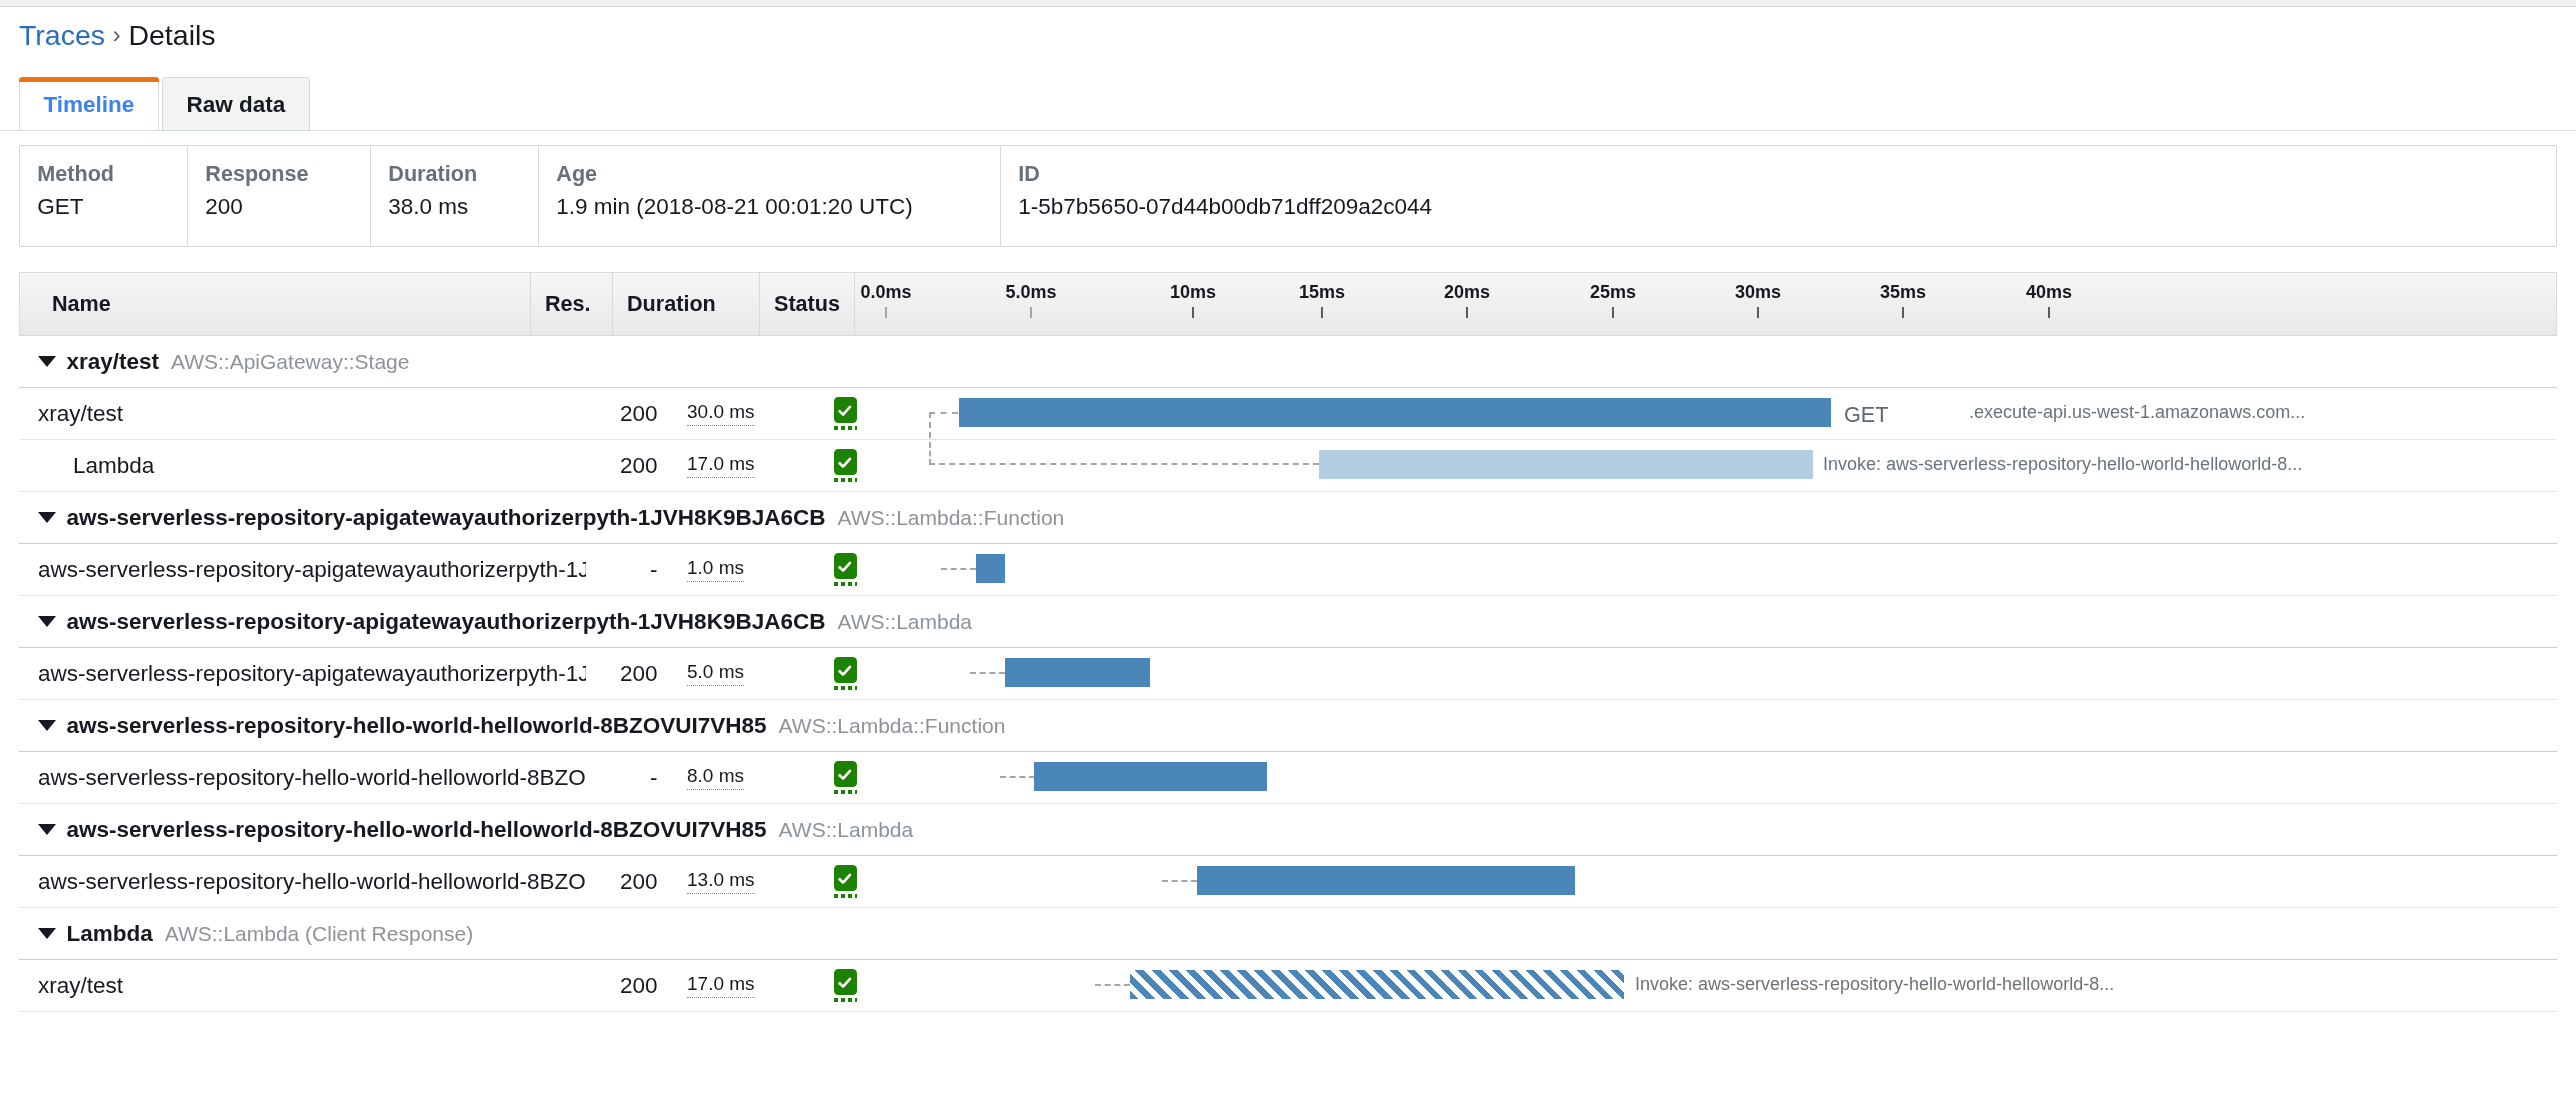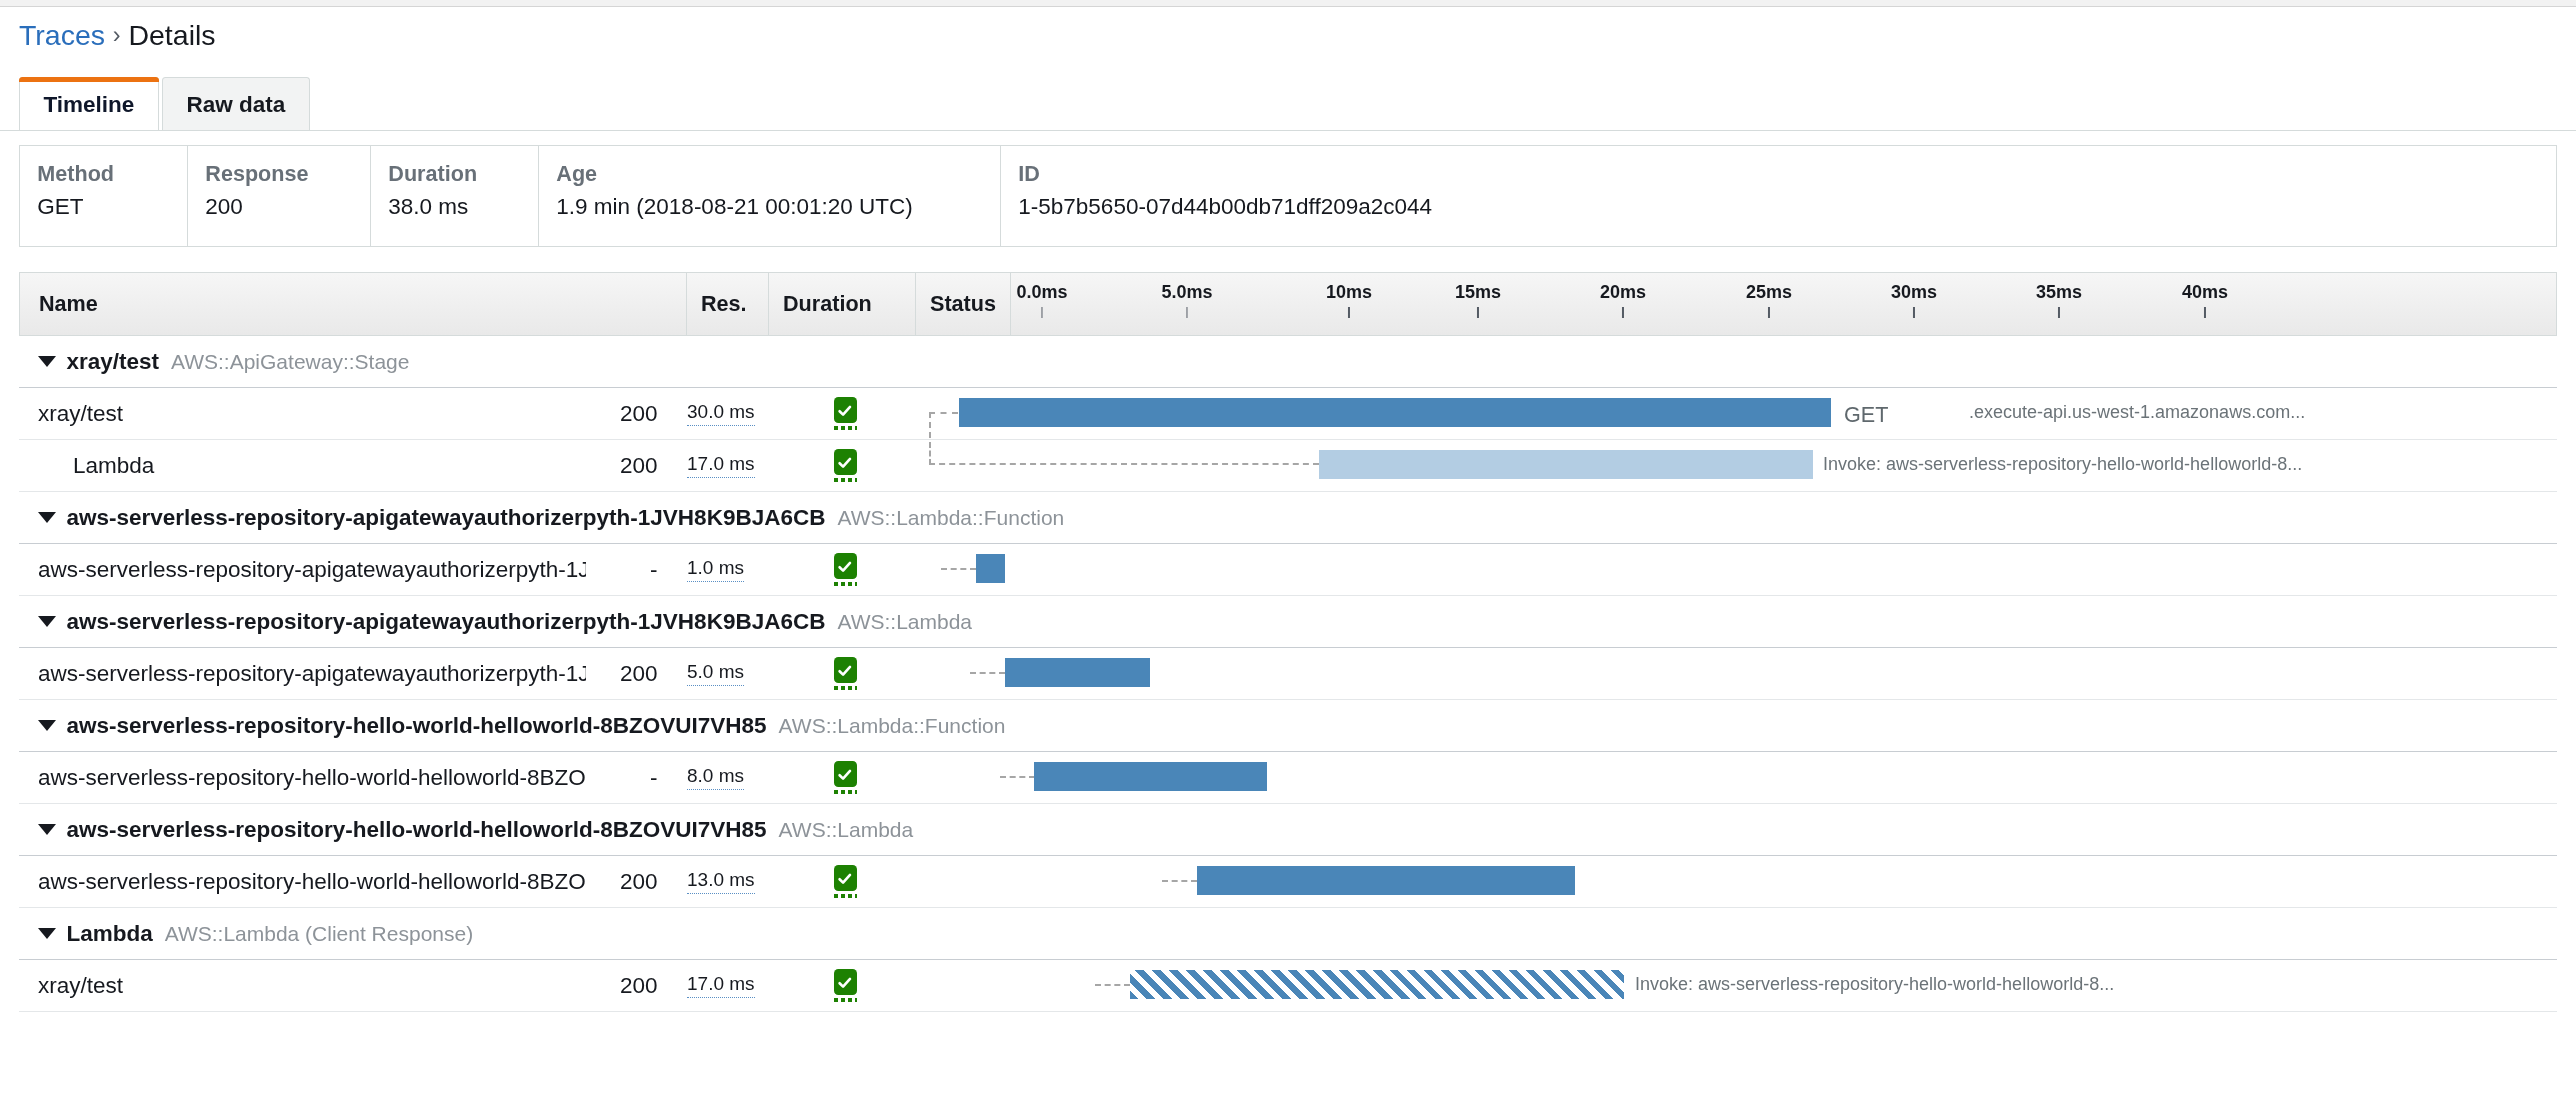--- a/index.html
+++ b/index.html
@@ -20,21 +20,21 @@
   .breadcrumb .crumb-link { color: #2a6ebb; cursor: pointer; }
   .breadcrumb .crumb-sep { color: #545b64; font-size: 23.4px; margin: 0 7.8px; position: relative; top: -1.7px; }
   .breadcrumb .crumb-current { color: #16191f; }
 
   
   .tabs { position: absolute; top: 77px; left: 19px; display: flex; align-items: flex-end; height: 54px; }
   .tab { position: relative; height: 54px; display: flex; align-items: center; padding: 0 23.4px;
          font-size: 22.5px; font-weight: bold; color: #16191f;
          border: 0.9px solid #d5dbdb; border-bottom: none;
          border-radius: 3.5px 3.5px 0 0; background: #f2f3f3; cursor: pointer; }
-  .tab.active { background: #ffffff; color: #0f172a; }
+  .tab.active { background: #ffffff; color: #3b82f6; }
   .tab.active::before { content: ""; position: absolute; left: -0.9px; right: -0.9px; top: -0.9px; height: 5.2px;
                         background: #ec7211; border-radius: 3.5px 3.5px 0 0; }
   .tab + .tab { margin-left: 3.5px; }
   .tabs-underline { position: absolute; top: 130px; left: 0; width: 2576px; height: 0.9px; background: #d5dbdb; }
 
   
   .info-table { position: absolute; top: 145px; left: 19px; width: 2538px; height: 102px;
                 border: 0.9px solid #d5dbdb; display: flex; background: #fff; }
   .info-cell { padding: 12px 17.3px 0 17.3px; border-right: 0.9px solid #d5dbdb; }
   .info-cell:last-child { border-right: none; }
@@ -46,21 +46,21 @@
   .info-label { font-size: 21.6px; font-weight: bold; color: #687078; line-height: 1.45; white-space: nowrap; }
   .info-value { font-size: 22.5px; color: #16191f; line-height: 1.6; white-space: nowrap; }
 
   
   .trace-table { position: absolute; top: 272px; left: 19px; width: 2538px; }
   .thead { display: flex; align-items: stretch; height: 64px;
            background: linear-gradient(to bottom, #f6f6f6, #e9e9e9);
            border: 0.9px solid #d5dbdb; }
   .th { font-size: 21.6px; font-weight: bold; color: #16191f; display: flex; align-items: center;
         padding: 0 14px; border-right: 0.9px solid #d5dbdb; }
-  .th.c-name { width: 667px; padding-left: 19px; }
+  .th.c-name { width: 511px; padding-left: 32px; }
   .th.c-res  { width: 82px; }
   .th.c-dur  { width: 147px; }
   .th.c-stat { width: 95px; }
   .th.c-time { flex: 1; border-right: none; padding: 0; position: relative; }
 
   .axis { position: relative; width: 100%; height: 100%; }
   .tick { position: absolute; top: 8.7px; transform: translateX(-50%); text-align: center; }
   .tick-label { font-size: 18px; font-weight: bold; color: #16191f; white-space: nowrap; }
   .tick-mark { width: 1.7px; height: 11.2px; background: #545b64; margin: 4.3px auto 0 auto; }
 

